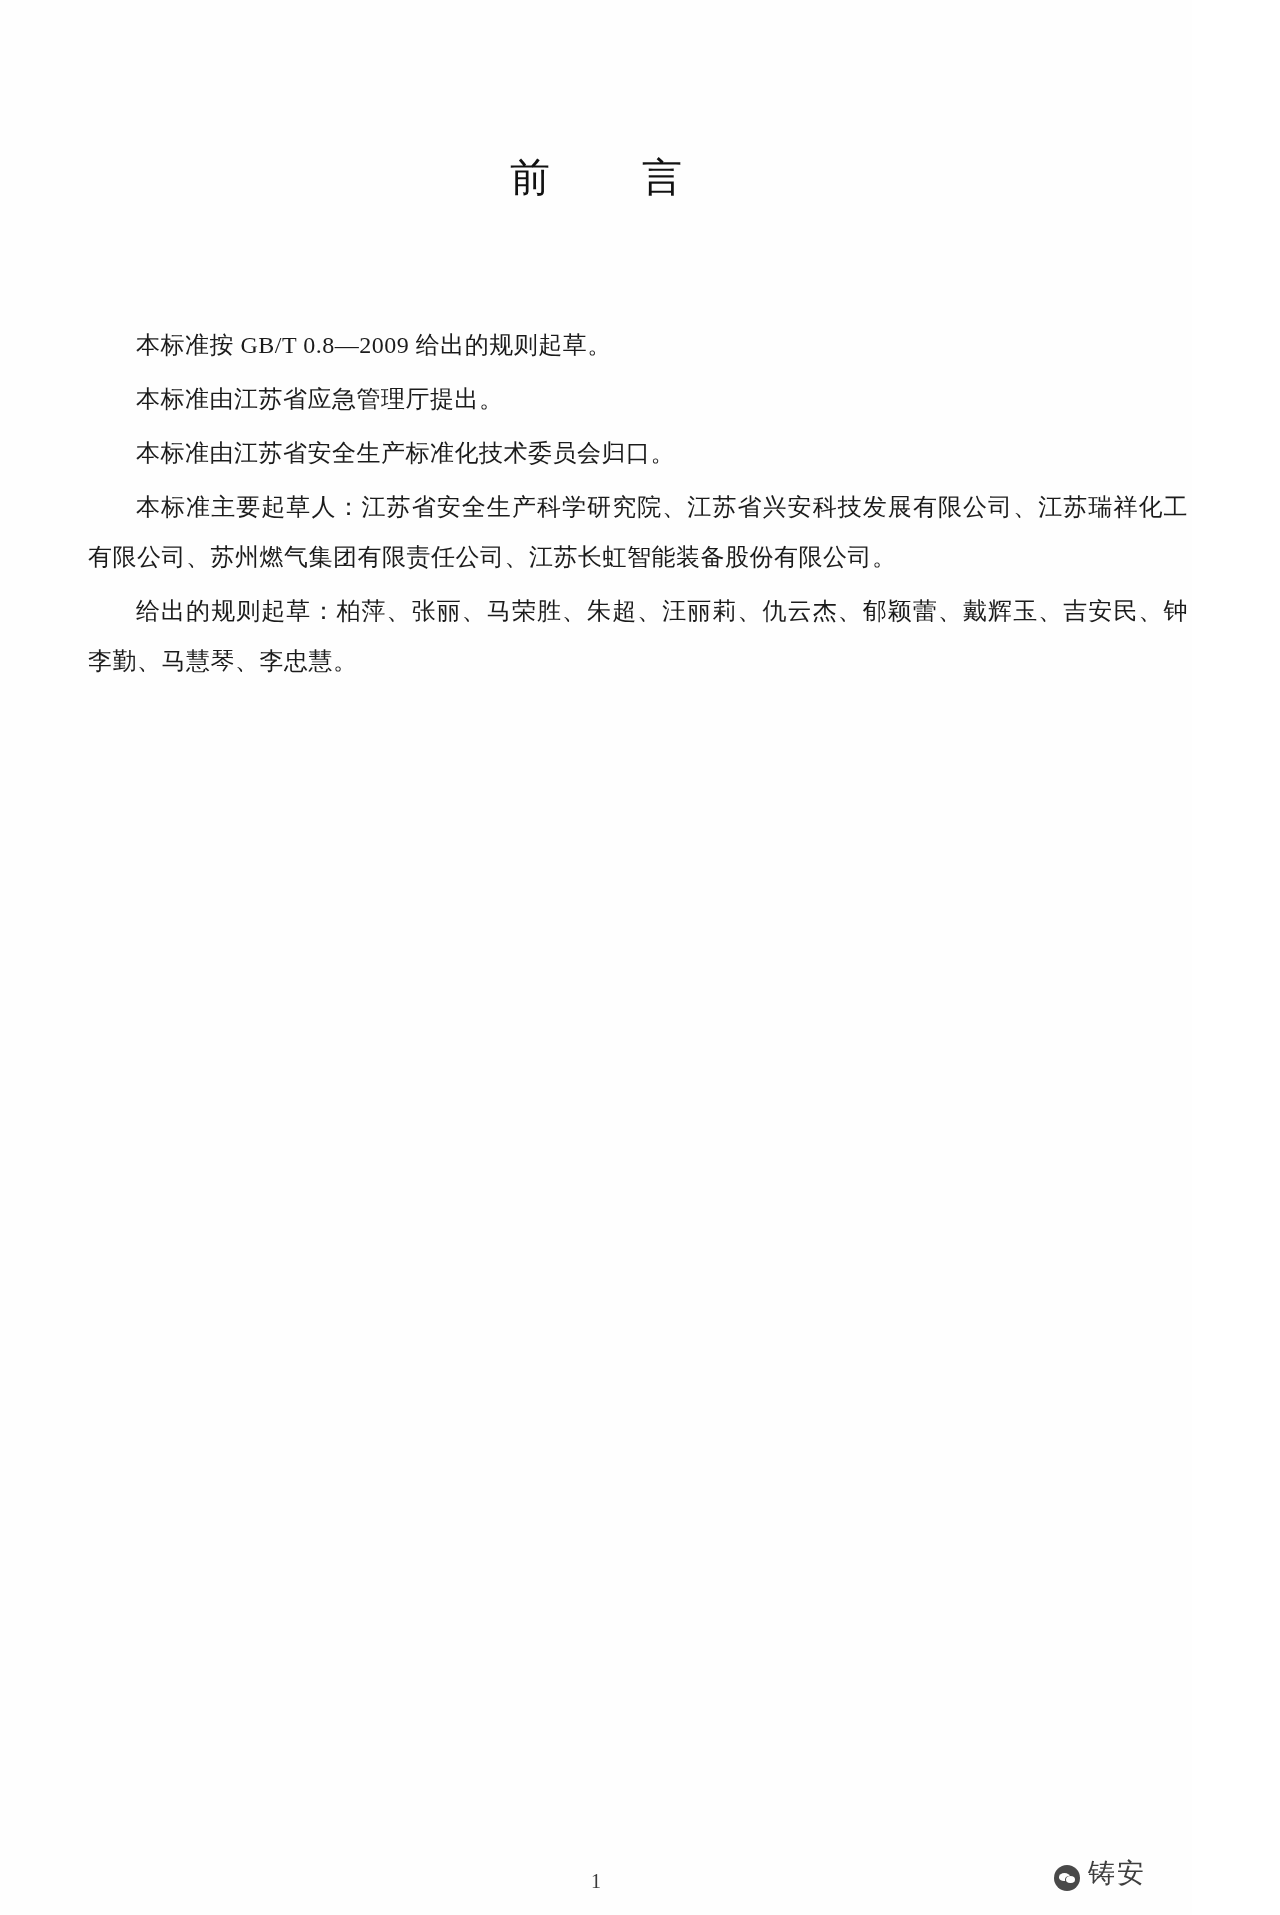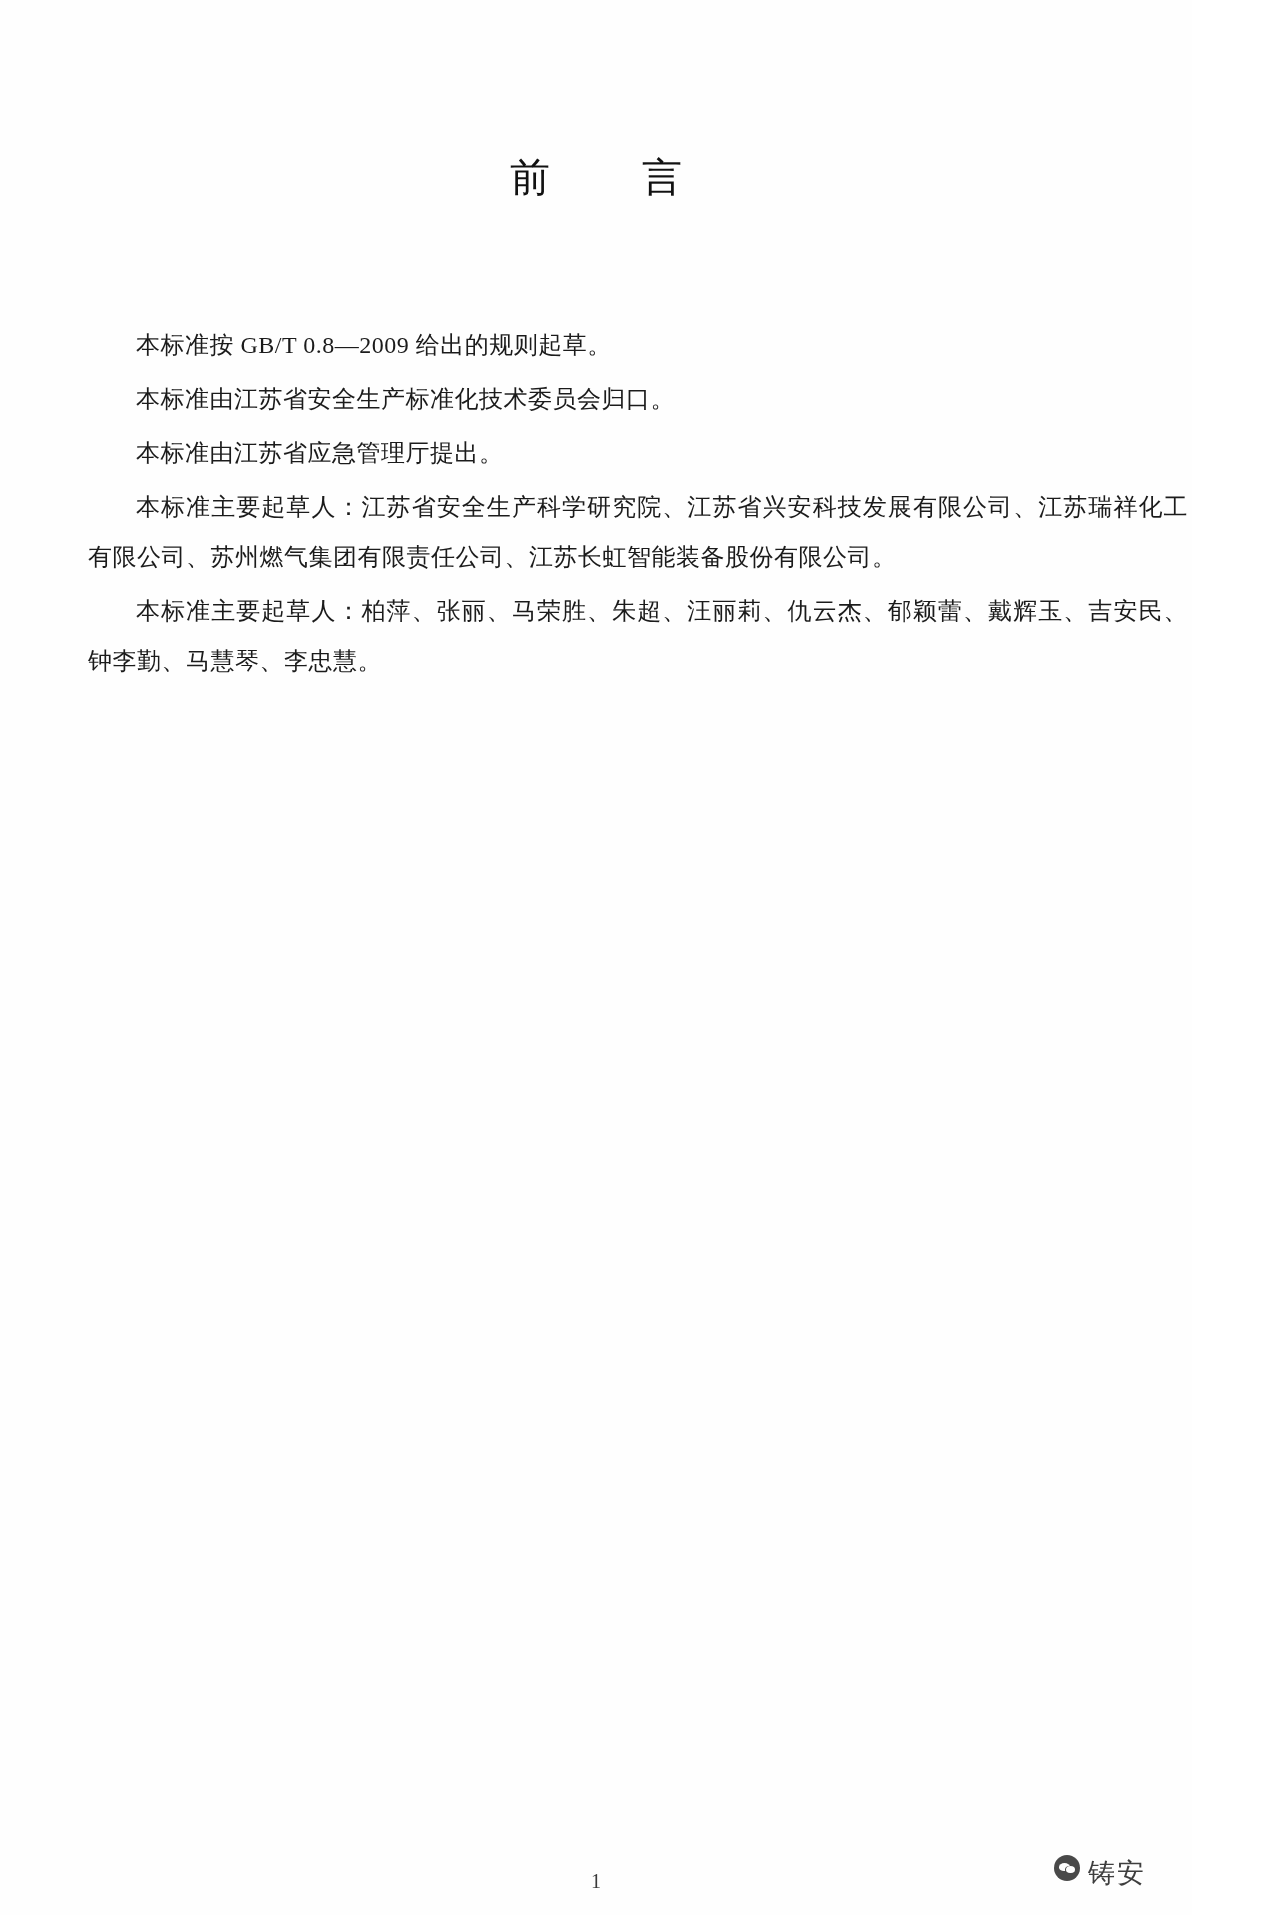--- a/index.html
+++ b/index.html
@@ -50,21 +50,21 @@
     text-align: justify;
   }
   .para.indent {
     text-indent: 48px;
   }
   .watermark {
     position: absolute;
     right: 46px;
     bottom: 24px;
     display: flex;
-    align-items: flex-start;
+    align-items: flex-end;
     gap: 8px;
     opacity: 0.92;
   }
   .wm-badge {
     width: 26px;
     height: 26px;
     border-radius: 50%;
     background: #3a3a3a;
     position: relative;
     display: inline-block;
@@ -107,24 +107,24 @@
 </style>
 </head>
 <body>
 
 <div class="page">
 
   <h1 class="page-title">前　言</h1>
 
   <div class="body-block">
     <p class="para indent">本标准按 GB/T 0.8—2009 给出的规则起草。</p>
+    <p class="para indent">本标准由江苏省应急管理厅提出。</p>
     <p class="para indent">本标准由江苏省安全生产标准化技术委员会归口。</p>
-    <p class="para indent">本标准由江苏省应急管理厅提出。</p>
     <p class="para indent">本标准主要起草人：江苏省安全生产科学研究院、江苏省兴安科技发展有限公司、江苏瑞祥化工有限公司、苏州燃气集团有限责任公司、江苏长虹智能装备股份有限公司。</p>
-    <p class="para indent">本标准主要起草人：柏萍、张丽、马荣胜、朱超、汪丽莉、仇云杰、郁颖蕾、戴辉玉、吉安民、钟李勤、马慧琴、李忠慧。</p>
+    <p class="para indent">给出的规则起草：柏萍、张丽、马荣胜、朱超、汪丽莉、仇云杰、郁颖蕾、戴辉玉、吉安民、钟李勤、马慧琴、李忠慧。</p>
   </div>
 
   <div class="page-number">1</div>
 
   <div class="watermark">
     <span class="wm-badge"></span>
     <span class="wm-text">铸安</span>
   </div>
 
 </div>

